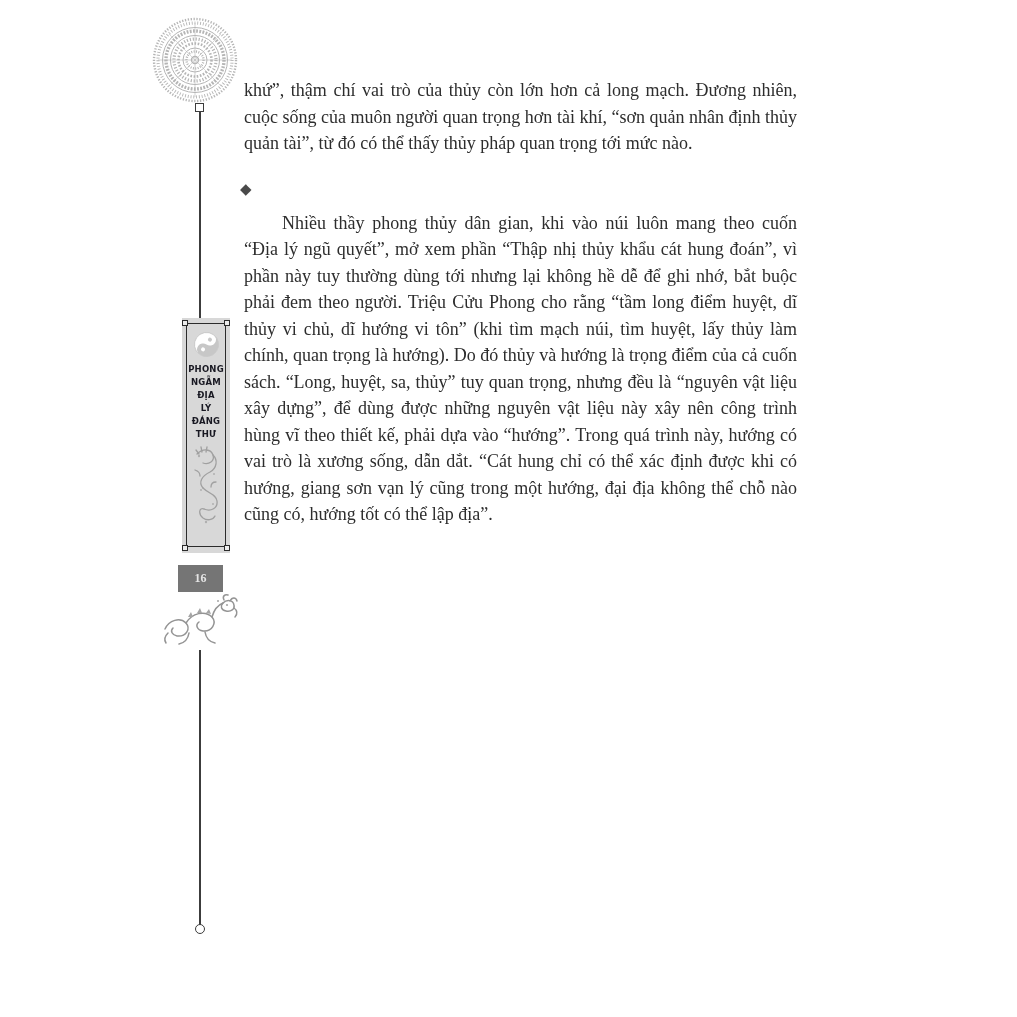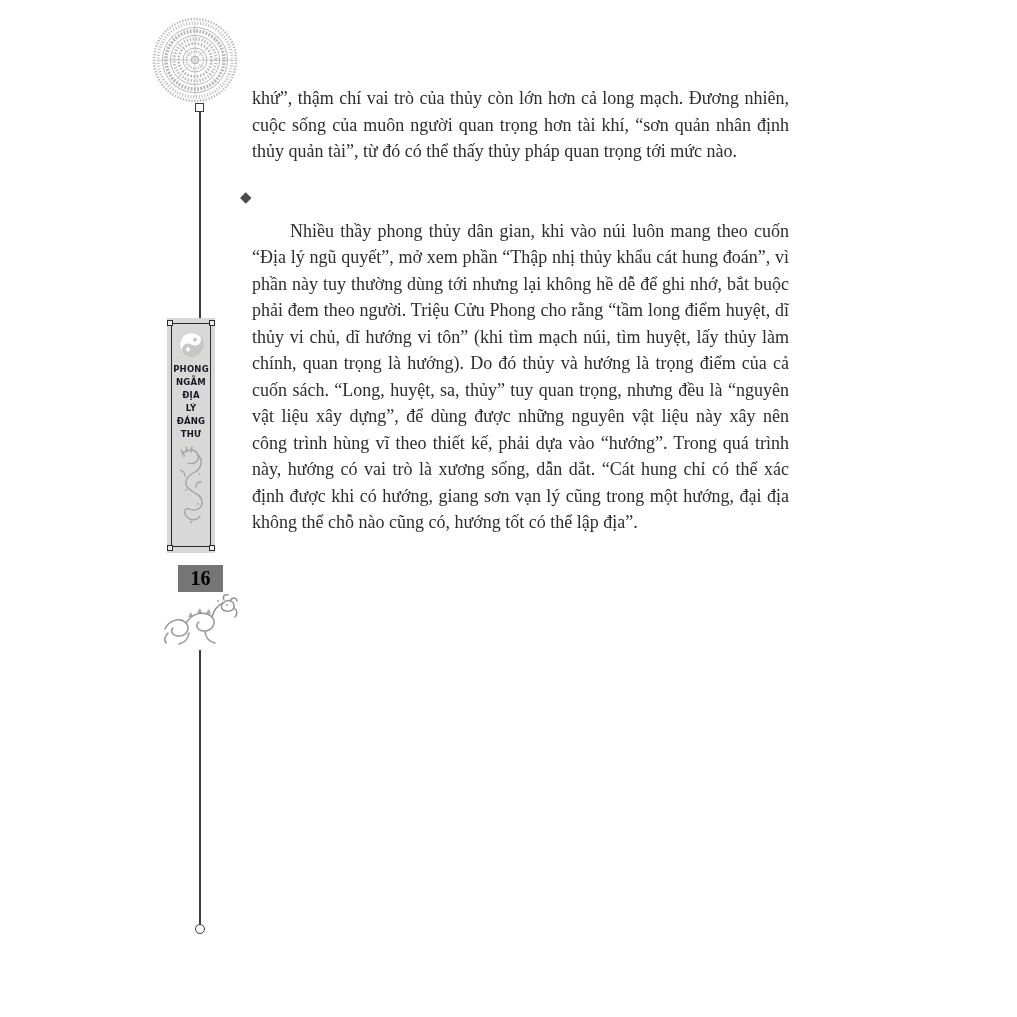--- a/index.html
+++ b/index.html
@@ -19,21 +19,21 @@
     position:absolute; left:195px; top:103px; width:9px; height:9px;
     border:1.7px solid #3c3c3c; background:#ffffff;
   }
   .circle-cap {
     position:absolute; left:194.5px; top:924px; width:10px; height:10px;
     border:1.7px solid #3c3c3c; border-radius:50%; background:#ffffff;
   }
 
   
   .banner {
-    position:absolute; left:167px; top:318px; width:48px; height:235px;
+    position:absolute; left:182px; top:318px; width:48px; height:235px;
     background:#d8d8d8;
   }
   .banner-frame {
     position:absolute; left:4px; right:4px; top:5px; bottom:6px;
     border:1.6px solid #2b2b2b;
     display:flex; flex-direction:column; align-items:center;
   }
   .corner-square {
     position:absolute; width:6px; height:6px;
     border:1.2px solid #2b2b2b; background:#ececec; z-index:2;
@@ -48,35 +48,35 @@
     margin-top:5px; text-align:center;
     font-family:"DejaVu Sans","Liberation Sans",sans-serif;
     font-weight:bold; font-size:8.5px; line-height:13px;
     color:#181822; letter-spacing:0.2px;
   }
   .banner-dragon { margin-top:3px; width:34px; height:86px; }
 
   
   .page-badge {
     position:absolute; left:178px; top:565px; width:45px; height:27px;
-    background:#757575; color:#000000;
+    background:#757575; color:#e5e5e5;
     display:flex; align-items:center; justify-content:center;
-    font-weight:bold; font-size:20px;
+    font-weight:bold; font-size:12px;
     font-family:"Liberation Serif","DejaVu Serif",serif;
   }
 
   .main-dragon { position:absolute; left:160px; top:593px; width:78px; height:58px; }
 
   
   .text-col {
     position:absolute; left:240px; top:73px; width:561px;
     color:#2d2d2d; font-size:18px; line-height:26.5px;
     text-align:justify;
   }
-  .text-col p { margin:12px; }
+  .text-col p { margin:4px; }
   .p-indent { text-indent:38px; }
   .p-gap { margin-top:11px !important; }
 
   .section-heading {
     display:flex; align-items:center; gap:13px;
     margin-top:25px; margin-bottom:13px;
     font-weight:bold; font-size:18px; color:#3e3e3e; letter-spacing:0.2px;
   }
   .diamond-bullet { font-size:15px; color:#4a4a4a; line-height:1; }
 </style>

